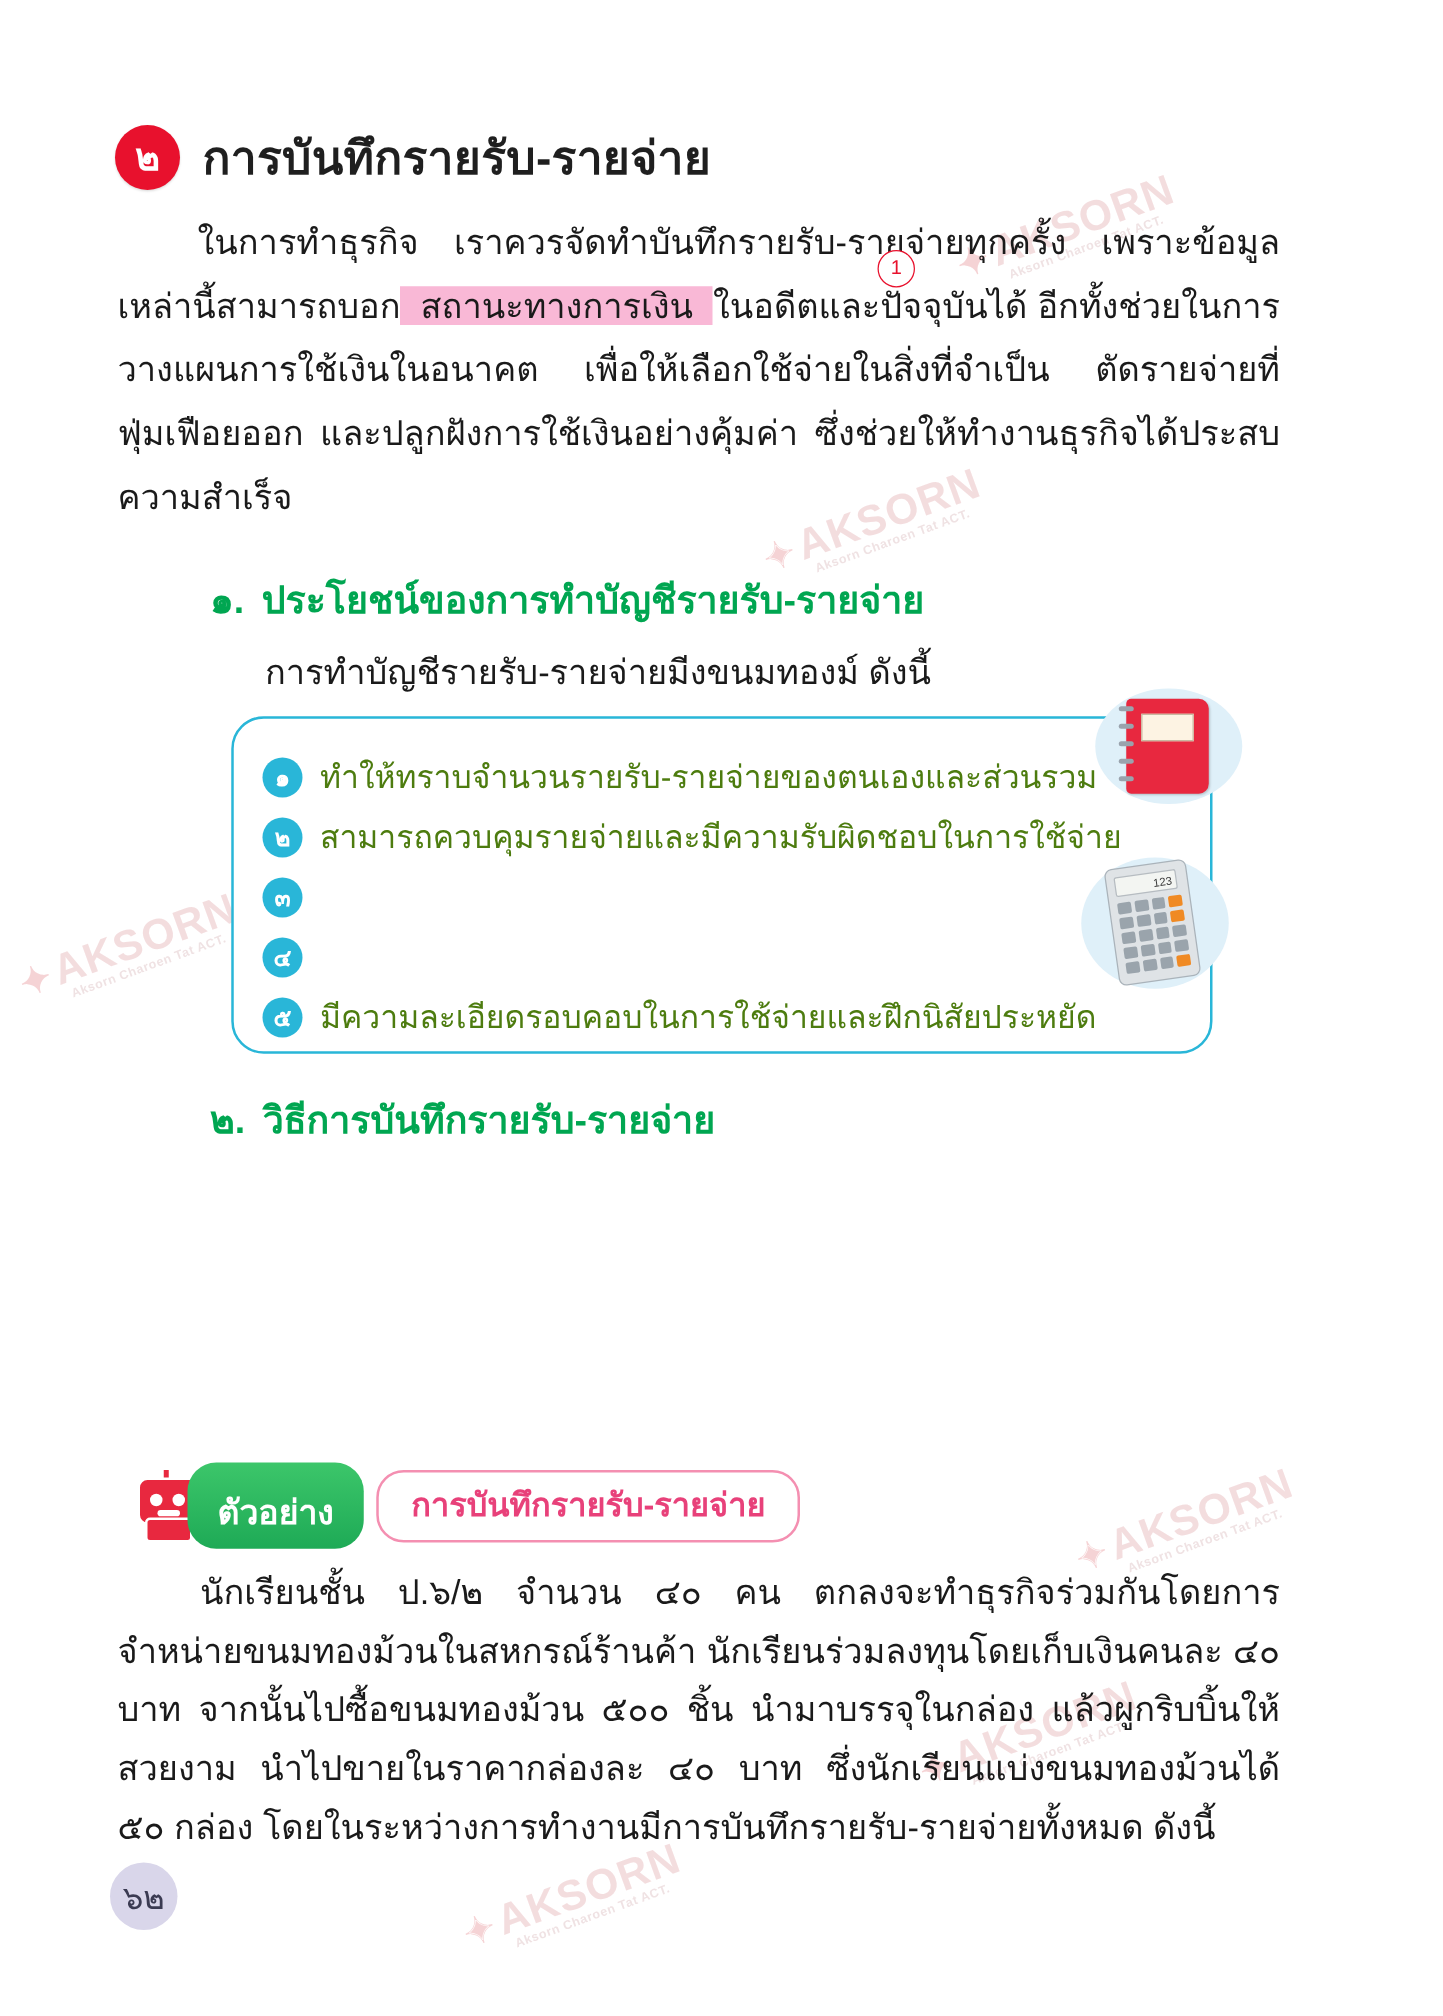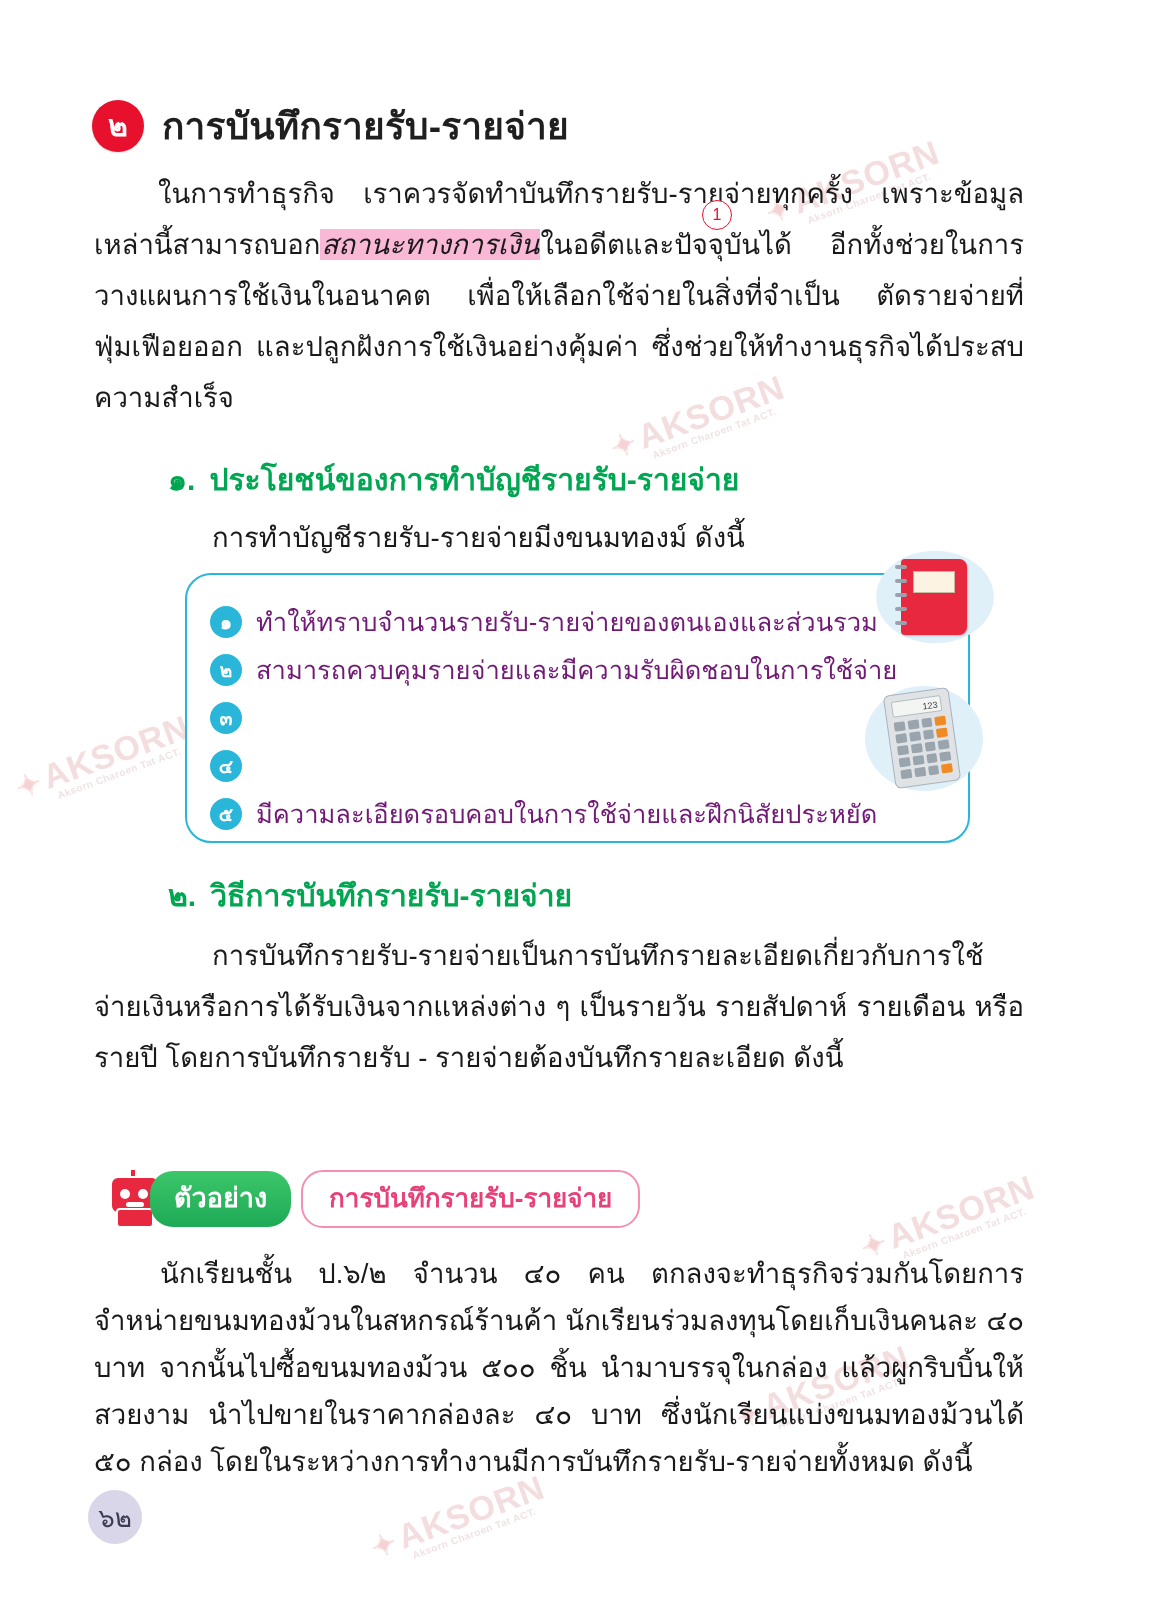--- a/index.html
+++ b/index.html
@@ -78,23 +78,22 @@
     text-justify: inter-word;
   }
   .para.p1 {
     left: 94px;
     top: 168px;
     width: 930px;
     text-indent: 64px;
   }
   .hl {
     background: #f9b8d6;
-    padding: 0 1px;
+    padding: 0 16px;
     position: relative;
-    font-style: italic;
   }
   .callout-num {
     position: absolute;
     left: 702px;
     top: 200px;
     width: 28px; height: 28px;
     border: 1.6px solid #e8112d;
     border-radius: 50%;
     color: #e8112d;
     font-size: 16px;
@@ -159,21 +158,21 @@
     border-radius: 50%;
     background: #29b6d8;
     color: #fff;
     font-size: 19px;
     display: flex; align-items: center; justify-content: center;
     flex: 0 0 auto;
     font-weight: bold;
   }
   .b-text {
     font-size: 25.5px;
-    color: #701a75;
+    color: #4d7c0f;
     line-height: 30px;
   }
 
   
   .notebook {
     position: absolute;
     left: 879px;
     top: 553px;
     width: 112px;
     height: 88px;
@@ -306,21 +305,21 @@
   }
   .robot-ant {
     position: absolute; left: 27px; top: 0px;
     width: 4px; height: 8px; background: #e8283f;
   }
   .pill-green {
     background: linear-gradient(180deg,#3cc66a 0%, #1eaa56 100%);
     color: #fff;
     font-size: 27px;
     font-weight: bold;
-    padding: 5px 24px 8px 24px;
+    padding: 18px 24px 8px 24px;
     border-radius: 23px;
     margin-left: -22px;
     z-index: 2;
     text-align: right;
   }
   .pill-outline {
     border: 2px solid #f48fb1;
     color: #e8417a;
     font-size: 26px;
     font-weight: bold;
@@ -445,21 +444,20 @@
           <div class="calc-key orange"></div>
       </div>
     </div>
   </div>
 
   <div class="subhead s2">
     <span class="num">๒.</span>
     <span>วิธีการบันทึกรายรับ-รายจ่าย</span>
   </div>
 
-  <div class="para p3">การบันทึกรายรับ-รายจ่ายเป็นการบันทึกรายละเอียดเกี่ยวกับการใช้จ่ายเงินหรือการได้รับเงินจากแหล่งต่าง ๆ  เป็นรายวัน  รายสัปดาห์  รายเดือน หรือรายปี โดยการบันทึกรายรับ - รายจ่ายต้องบันทึกรายละเอียด ดังนี้</div>
 
   <div class="example-row">
     <div class="robot">
       <div class="robot-ant"></div>
       <div class="robot-head">
         <div class="robot-eye" style="left:8px"></div>
         <div class="robot-eye" style="left:26px"></div>
         <div class="robot-mouth"></div>
       </div>
       <div class="robot-body"></div>

